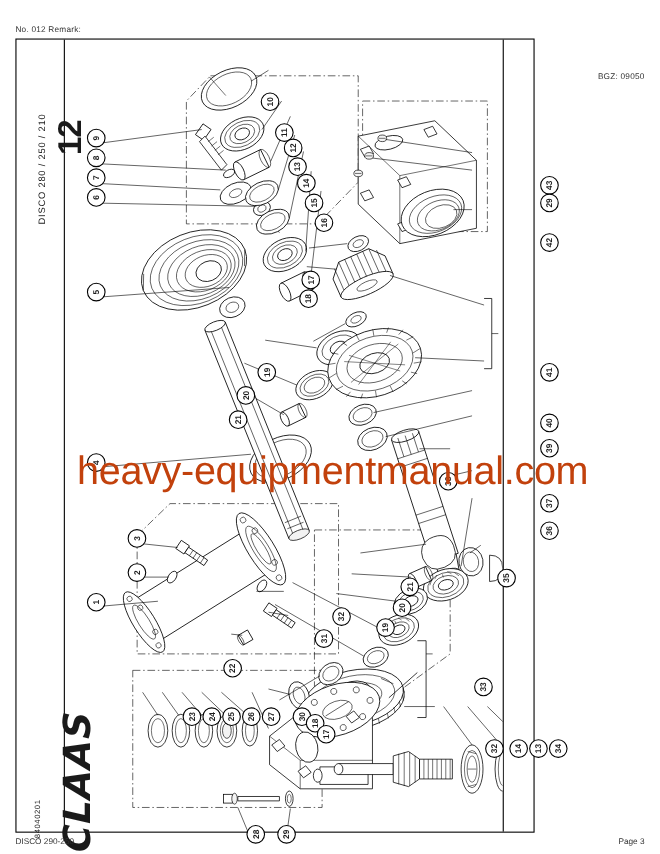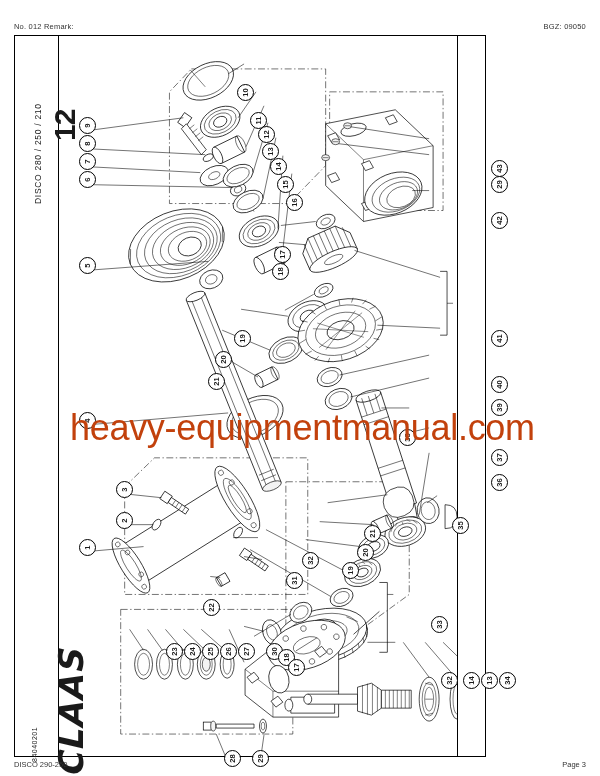--- a/index.html
+++ b/index.html
@@ -5,21 +5,21 @@
   html,body{margin:0;padding:0;background:#ffffff;}
   body{
     width:600px;height:776px;position:relative;overflow:hidden;
     font-family:"Liberation Sans","DejaVu Sans",sans-serif;
     color:#1a1a1a;
   }
 
   
   .hdr{position:absolute;top:22px;font-size:7.5px;letter-spacing:.2px;color:#333;white-space:nowrap;}
   #hdr-left{left:14px;}
-  #hdr-right{right:14px;}
+  #hdr-right{right:14px;margin-top:43px;}
   .ftr{position:absolute;bottom:7px;font-size:7.5px;color:#333;white-space:nowrap;}
   #ftr-left{left:14px;}
   #ftr-right{right:14px;}
 
   
   #sheet{position:absolute;left:14px;top:35px;width:472px;height:722px;
          border:1.3px solid #000;box-sizing:border-box;background:#fff;}
   #col-left{position:absolute;left:0;top:0;width:44px;height:100%;
             border-right:1.1px solid #000;box-sizing:border-box;}
   #col-right{position:absolute;right:0;top:0;width:28px;height:100%;

